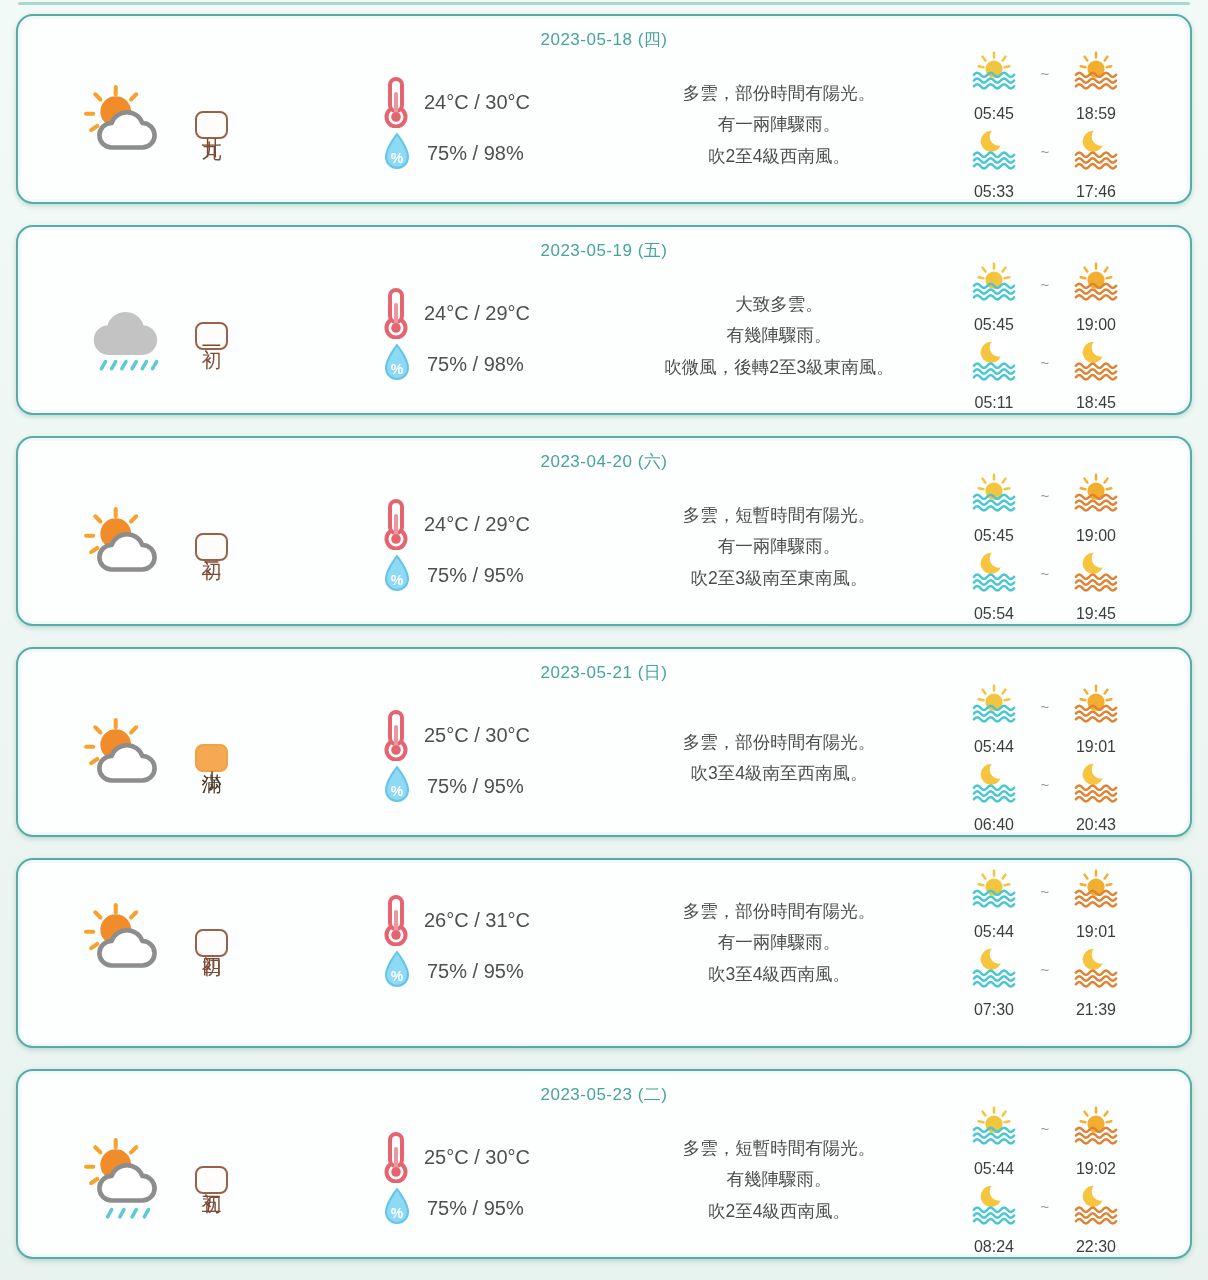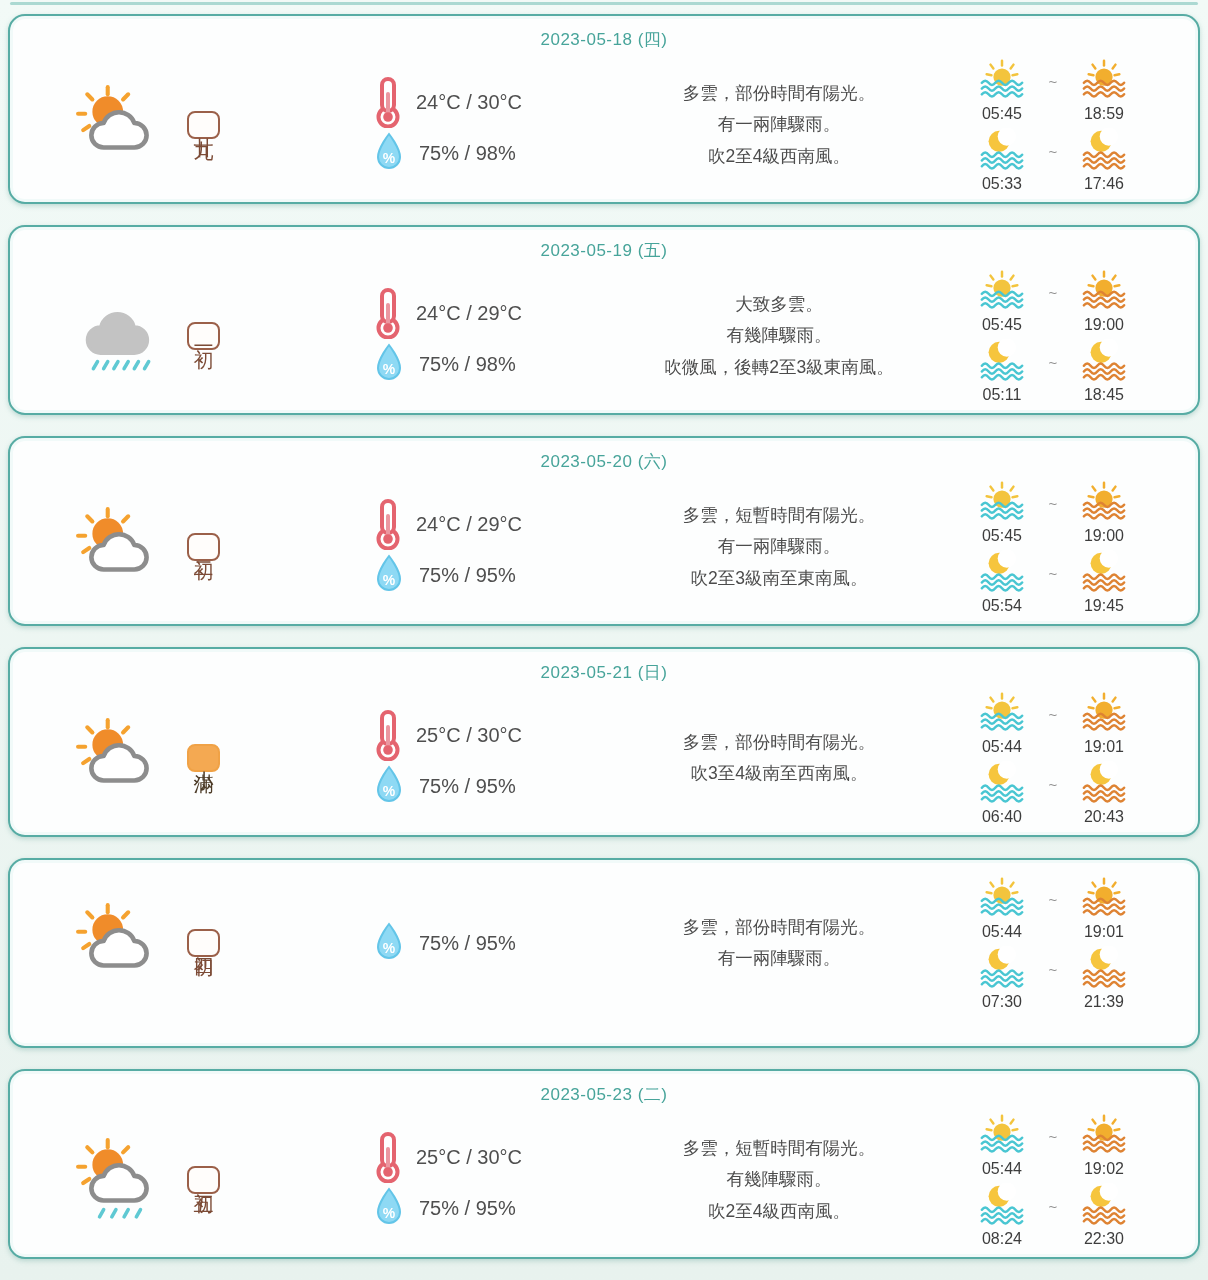--- a/index.html
+++ b/index.html
@@ -3,21 +3,21 @@
 <meta charset="utf-8">
 <style>
   html,body{margin:0;padding:0;}
   body{
     width:1208px;height:1280px;
     background:linear-gradient(180deg,#f2faf7 0%,#e8f2ee 100%);
     font-family:"Liberation Sans","DejaVu Sans",sans-serif;
     color:#4c4c4c;
     overflow:hidden;
   }
-  .page{box-sizing:border-box;width:1208px;height:1280px;padding:2px 8px 0;}
+  .page{box-sizing:border-box;width:1208px;height:1280px;padding:2px 16px 0;}
   .prev-edge{
     height:3px;background:#9fd2cb;border-radius:3px;
     margin:0 2px 9px;opacity:.85;
   }
   .card{
     box-sizing:border-box;height:190px;margin-bottom:21px;
     background:#fdfefe;border:2px solid #57aca4;border-radius:17px;
     box-shadow:0 2px 5px rgba(95,160,150,.35), inset 0 0 0 3px rgba(240,250,248,.9);
     padding:9px 24px 6px;position:relative;
   }
@@ -35,21 +35,21 @@
     padding:9px 4px;background:#fffdfb;
   }
   .lunar.solar-term{background:#f4a952;border-color:#f0a246;color:#4d3c28;}
   .col-temp{flex:0 0 auto;width:218px;margin-left:118px;display:flex;flex-direction:column;gap:4px;}
   .metric{display:flex;align-items:center;gap:15px;font-size:20px;color:#4f4f4f;}
   .metric .micon{flex:0 0 auto;display:flex;}
   .desc{flex:1 1 auto;text-align:center;font-size:17.5px;line-height:1.78;color:#4c4c4c;padding:0 6px;}
   .desc div:empty{display:none;}
   .times{flex:0 0 auto;width:206px;display:flex;flex-direction:column;gap:5px;margin-right:2px;}
   .tpair{display:flex;align-items:flex-start;justify-content:flex-start;}
-  .tcell{width:72px;display:flex;flex-direction:column;align-items:center;gap:1px;}
+  .tcell{width:72px;display:flex;flex-direction:column;align-items:center;gap:9px;}
   .tcell .t{font-size:16px;color:#3d3d3d;}
   .tilde{width:30px;text-align:center;margin-top:15px;color:#909090;font-size:15px;}
 </style>
 </head>
 <body>
 
 <div class="page">
   <div class="prev-edge"></div>
   <div id="card-list">
   <section class="card">
@@ -309,21 +309,21 @@
             </span>
             <span class="t">18:45</span>
           </div>
         </div>
       </div>
 
     </div>
   </section>
 
   <section class="card">
-    <div class="date">2023-05-20 (六)</div>
+    <div class="date">2023-04-20 (六)</div>
     <div class="row">
 
       <div class="col-left">
         <div class="wicon">
           <svg viewBox="0 0 100 88" xmlns="http://www.w3.org/2000/svg">
             <g stroke="#f5a22f" stroke-width="4" stroke-linecap="round">
               <line x1="38" y1="7" x2="38" y2="14"></line>
               <line x1="18" y1="14" x2="23" y2="19"></line>
               <line x1="58" y1="14" x2="53" y2="19"></line>
               <line x1="9" y1="33" x2="16" y2="33"></line>
@@ -594,32 +594,44 @@
             <path d="M22 54 A12 12 0 0 1 34 42 A16 16 0 0 1 64 42 A12 12 0 0 1 76 54 A12 12 0 0 1 64 66 L34 66 A12 12 0 0 1 22 54 Z" fill="#ffffff" stroke="#8d8d8d" stroke-width="4.5" stroke-linejoin="round"></path>
           </svg>
         </div>
 
         <div class="lunar">初四</div>
       </div>
 
       <div class="col-temp">
         <div class="metric">
           <span class="micon">
+            <svg width="27" height="52" viewBox="0 0 27 52" xmlns="http://www.w3.org/2000/svg">
+              <circle cx="14" cy="41" r="9.5" fill="#ffffff" stroke="#e4646f" stroke-width="4"></circle>
+              <rect x="8" y="3" width="12" height="32" rx="6" fill="#ffffff" stroke="#e4646f" stroke-width="4"></rect>
+              <line x1="14" y1="18" x2="14" y2="36" stroke="#eb97a0" stroke-width="4" stroke-linecap="round"></line>
+              <circle cx="14" cy="41" r="4.8" fill="#e4646f"></circle>
+            </svg>
+          </span>
+          <span>26°C / 31°C</span>
+        </div>
+        <div class="metric">
+          <span class="micon">
             <svg width="30" height="42" viewBox="0 0 30 42" xmlns="http://www.w3.org/2000/svg">
               <path d="M15 2 C15 2 4 16 4 25 a11 11 0 0 0 22 0 C26 16 15 2 15 2 Z" fill="#8ed9f4" stroke="#63c5e8" stroke-width="2"></path>
               <text x="15" y="31" font-size="14" font-weight="bold" fill="#ffffff" text-anchor="middle" font-family="Liberation Sans, DejaVu Sans, sans-serif">%</text>
             </svg>
           </span>
           <span>75% / 95%</span>
         </div>
       </div>
 
       <div class="desc">
         <div>多雲，部份時間有陽光。</div>
         <div>有一兩陣驟雨。</div>
+        <div>吹3至4級西南風。</div>
       </div>
 
       <div class="times">
         <div class="tpair">
           <div class="tcell">
             <span>
               <svg width="46" height="42" viewBox="0 0 48 42" xmlns="http://www.w3.org/2000/svg">
                 <g stroke="#f3c43d" stroke-width="2.6" stroke-linecap="round">
                   <line x1="24" y1="2" x2="24" y2="7"></line>
                   <line x1="12" y1="6" x2="15" y2="10"></line>

